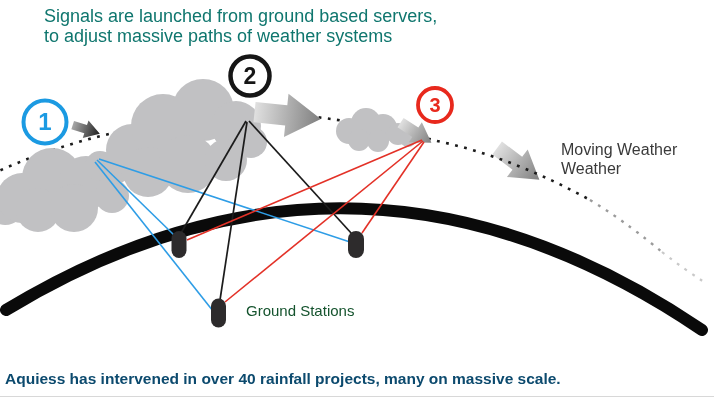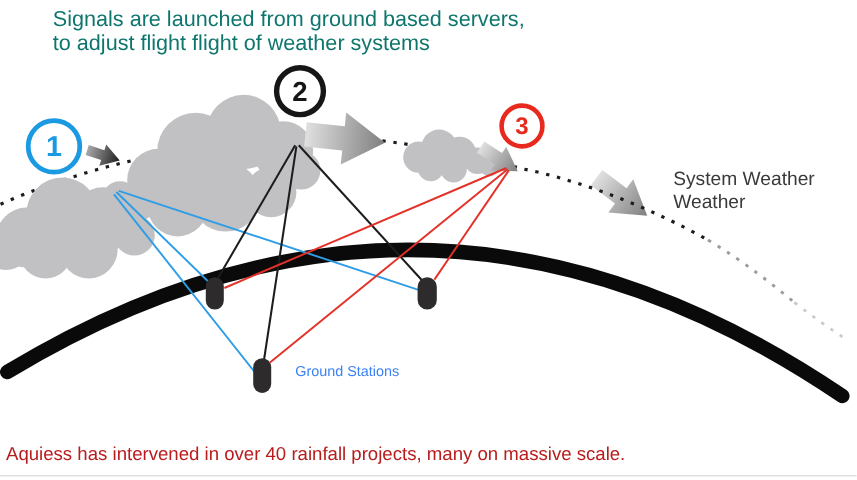--- a/index.html
+++ b/index.html
@@ -2,22 +2,22 @@
 <html><head>
 <meta charset="utf-8">
 <style>
   html,body{margin:0;padding:0;background:#ffffff;}
   #stage{position:relative;width:714px;height:400px;overflow:hidden;background:#fff;
          font-family:"Liberation Sans", sans-serif;}
   #diagram-svg{position:absolute;left:0;top:0;}
   .txt{position:absolute;color:#3c3c3c;}
   #heading{left:44px;top:6px;font-size:18px;line-height:20px;color:#0f766e;}
   #moving-weather{left:561px;top:140px;font-size:16px;line-height:19px;color:#3a3a3a;}
-  #ground-stations{left:246px;top:302px;font-size:12px;color:#3b82f6;}
-  #footer{left:5px;top:370px;font-size:15.5px;font-weight:normal;color:#b91c1c;}
+  #ground-stations{left:246px;top:302px;font-size:15px;color:#14532d;}
+  #footer{left:5px;top:370px;font-size:15.5px;font-weight:bold;color:#0c4a6e;}
   #bottom-rule{position:absolute;left:0;top:396px;width:714px;height:1px;background:#d8d8d8;}
 </style>
 </head>
 <body>
 
 <div id="stage">
 
   <svg id="diagram-svg" width="714" height="400" viewBox="0 0 714 400">
     <defs>
       <linearGradient id="agrad" gradientUnits="userSpaceOnUse" x1="-26" y1="0" x2="20" y2="0">
@@ -113,25 +113,25 @@
       <text x="250" y="84" text-anchor="middle" font-size="23" font-weight="bold" fill="#161616">2</text>
     </g>
     <g>
       <circle cx="435" cy="105" r="17" fill="none" stroke-width="3.8" stroke="#e8291d"></circle>
       <text x="435" y="112" text-anchor="middle" font-size="20" font-weight="bold" fill="#e8291d">3</text>
     </g>
   </svg>
 
   <div id="heading" class="txt">
     <div>Signals are launched from ground based servers,</div>
-    <div>to adjust flight flight of weather systems</div>
+    <div>to adjust massive paths of weather systems</div>
   </div>
 
   <div id="moving-weather" class="txt">
-    <div>System Weather</div>
+    <div>Moving Weather</div>
     <div>Weather</div>
   </div>
 
   <div id="ground-stations" class="txt">Ground Stations</div>
 
   <div id="footer" class="txt">Aquiess has intervened in over 40 rainfall projects, many on massive scale.</div>
 
   <div id="bottom-rule"></div>
 </div>
 

